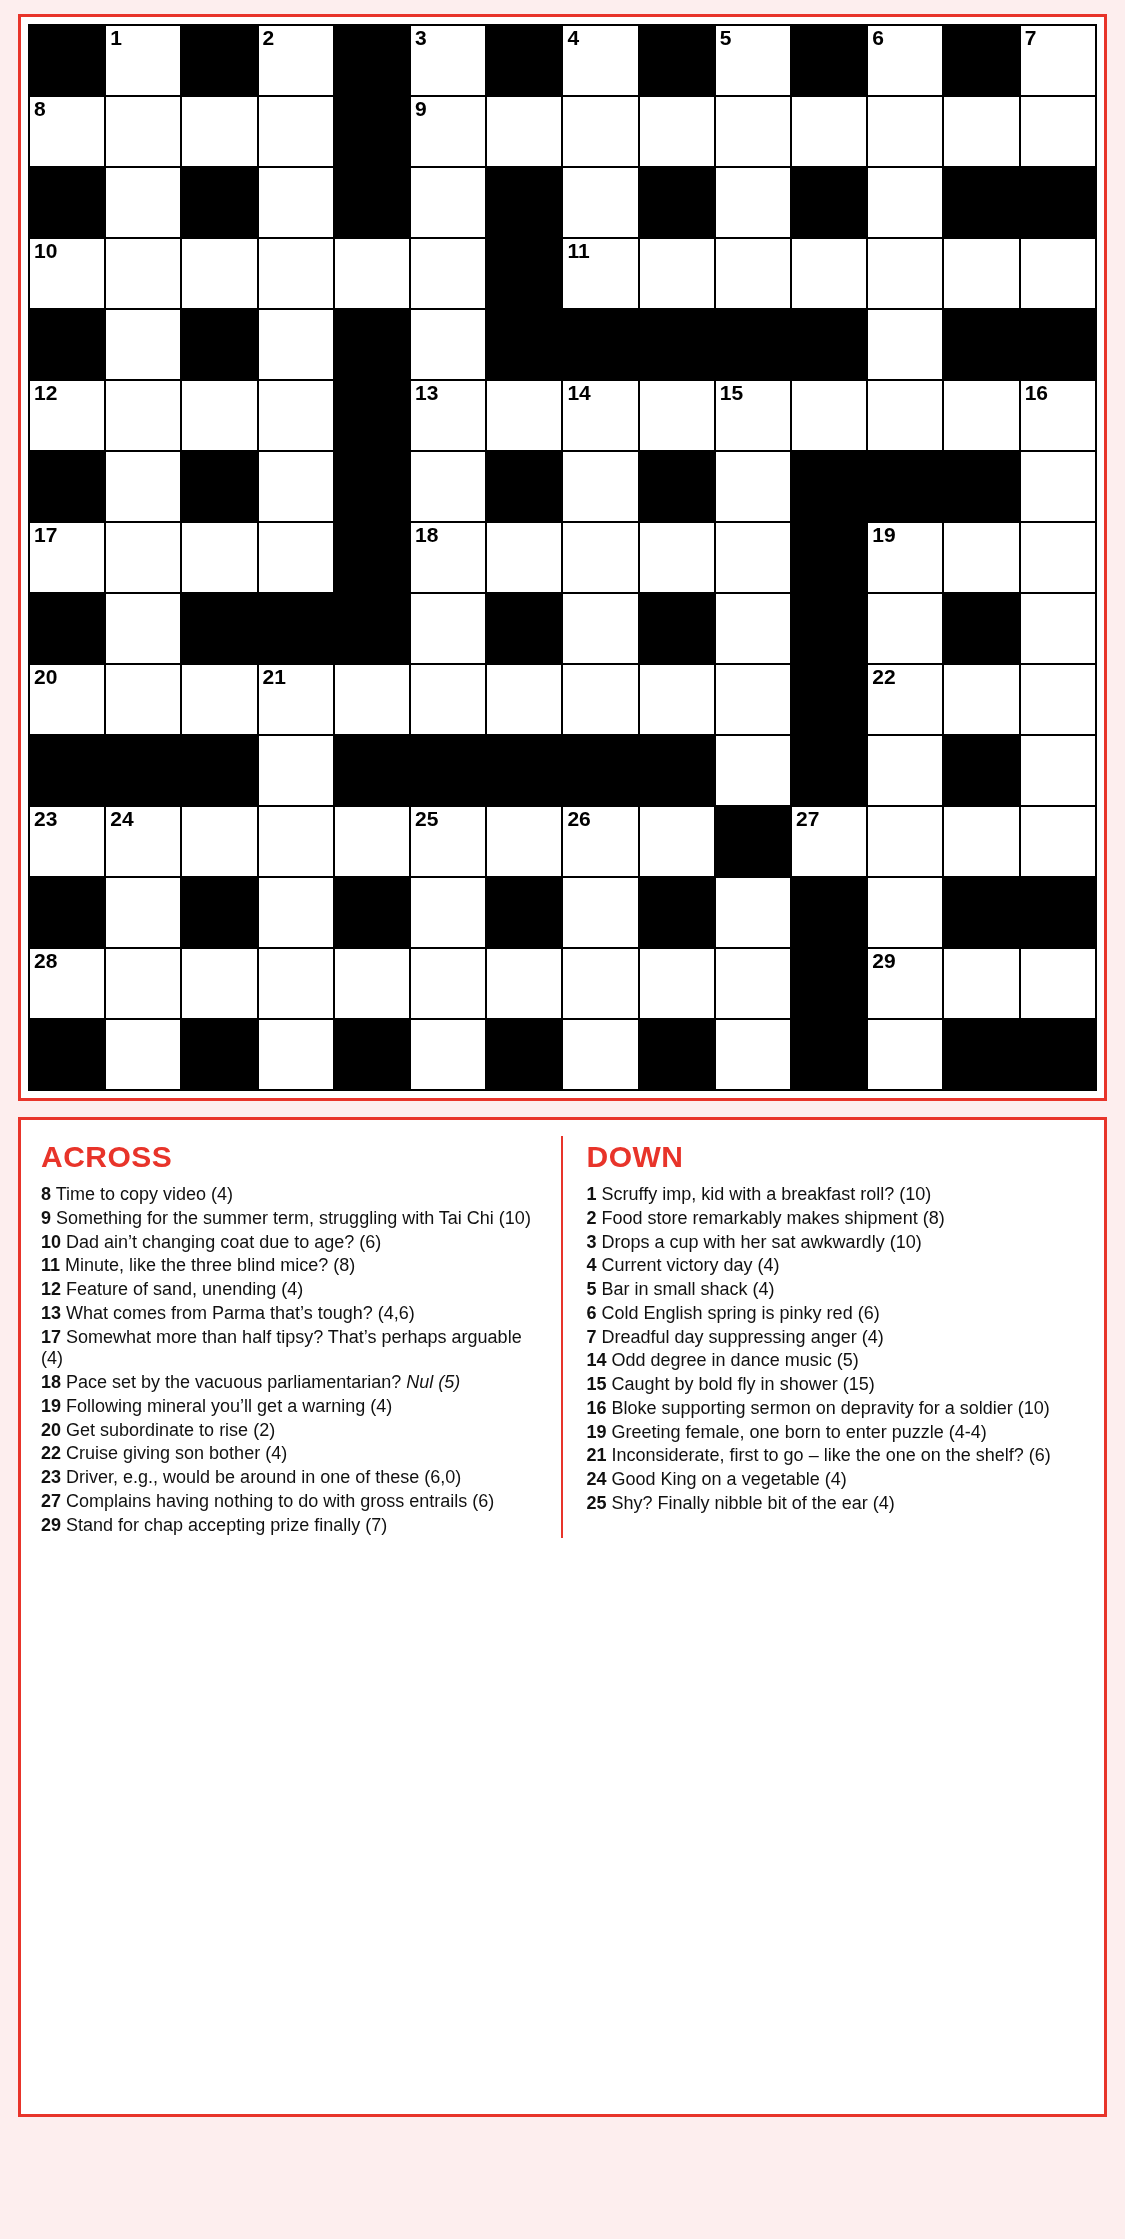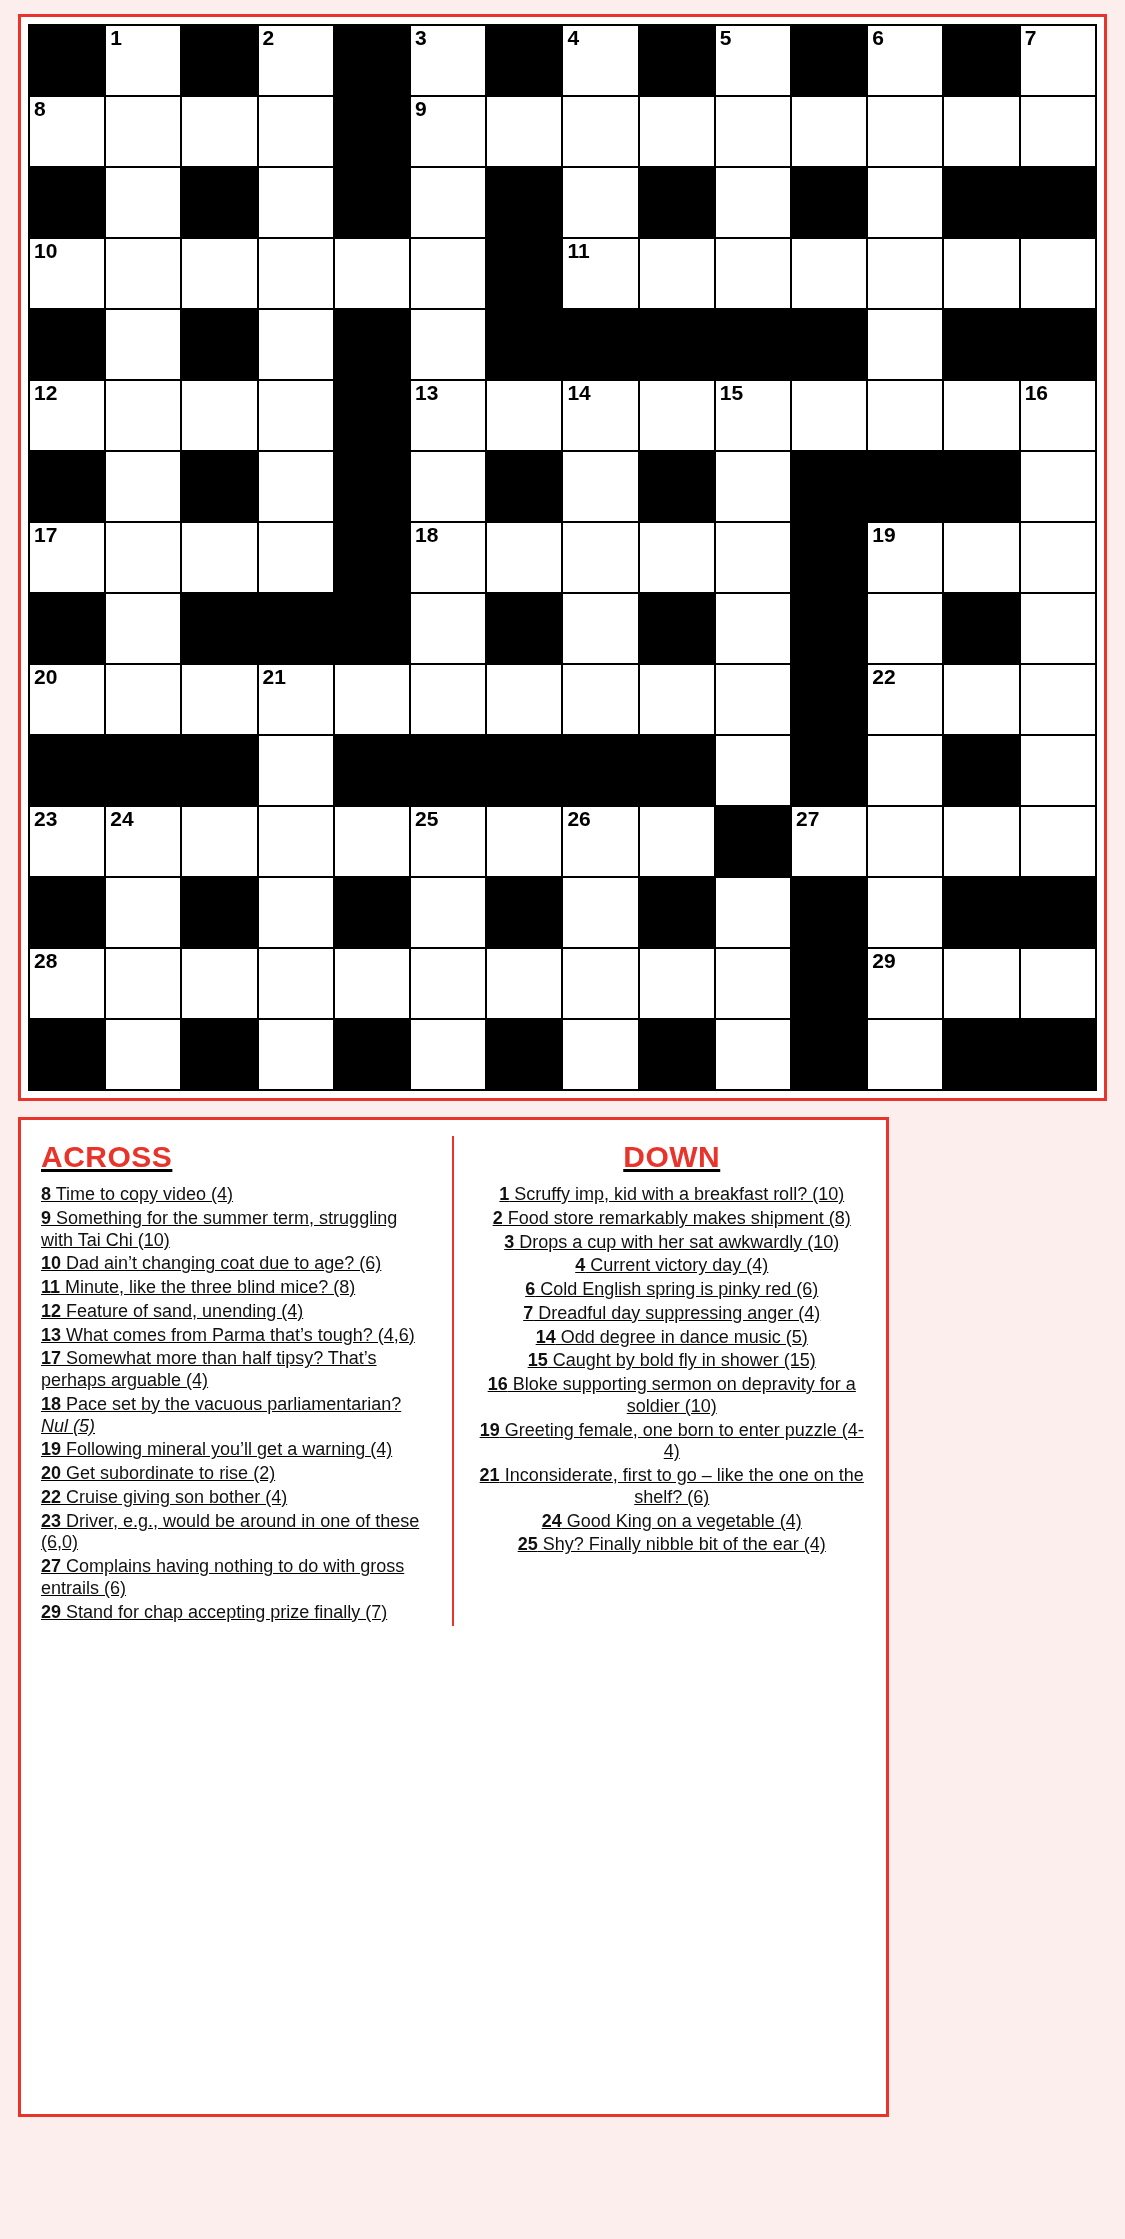--- a/index.html
+++ b/index.html
@@ -52,43 +52,41 @@
     left: 4px;
     font-size: 21px;
     font-weight: bold;
     line-height: 1;
     color: #000;
     font-family: "Liberation Sans", sans-serif;
   }
   
   .clues-wrap {
     margin-top: 16px;
-    width: 871px;
+    width: 1089px;
     box-sizing: border-box;
     border: 3px solid #e8342a;
     background: #ffffff;
     padding: 16px 20px 20px 20px;
     min-height: 1000px;
-    text-decoration: underline;
   }
   .clue-cols {
     display: flex;
     align-items: stretch;
   }
   .clue-col {
     width: 50%;
     box-sizing: border-box;
   }
   .clue-col.left {
     padding-right: 20px;
     border-right: 2px solid #e8342a;
   }
   .clue-col.right {
     padding-left: 24px;
-    text-align: center;
   }
   .clue-head {
     color: #e8342a;
     font-weight: bold;
     font-size: 30px;
     letter-spacing: 0.5px;
     margin: 4px 0 10px 0;
     font-family: "Liberation Sans", sans-serif;
   }
   .clue {
@@ -438,20 +436,21 @@
           </div>
       </div>
 
       <div class="clue-col right">
         <div class="clue-head">DOWN</div>
         <div id="down-list">
             <div class="clue"><b>1</b><span> Scruffy imp, kid with a breakfast roll? (10)</span></div>
             <div class="clue"><b>2</b><span> Food store remarkably makes shipment (8)</span></div>
             <div class="clue"><b>3</b><span> Drops a cup with her sat awkwardly (10)</span></div>
             <div class="clue"><b>4</b><span> Current victory day (4)</span></div>
+            <div class="clue"><b>5</b><span> Bar in small shack (4)</span></div>
             <div class="clue"><b>6</b><span> Cold English spring is pinky red (6)</span></div>
             <div class="clue"><b>7</b><span> Dreadful day suppressing anger (4)</span></div>
             <div class="clue"><b>14</b><span> Odd degree in dance music (5)</span></div>
             <div class="clue"><b>15</b><span> Caught by bold fly in shower (15)</span></div>
             <div class="clue"><b>16</b><span> Bloke supporting sermon on depravity for a soldier (10)</span></div>
             <div class="clue"><b>19</b><span> Greeting female, one born to enter puzzle (4-4)</span></div>
             <div class="clue"><b>21</b><span> Inconsiderate, first to go – like the one on the shelf? (6)</span></div>
             <div class="clue"><b>24</b><span> Good King on a vegetable (4)</span></div>
             <div class="clue"><b>25</b><span> Shy? Finally nibble bit of the ear (4)</span></div>
           </div>

